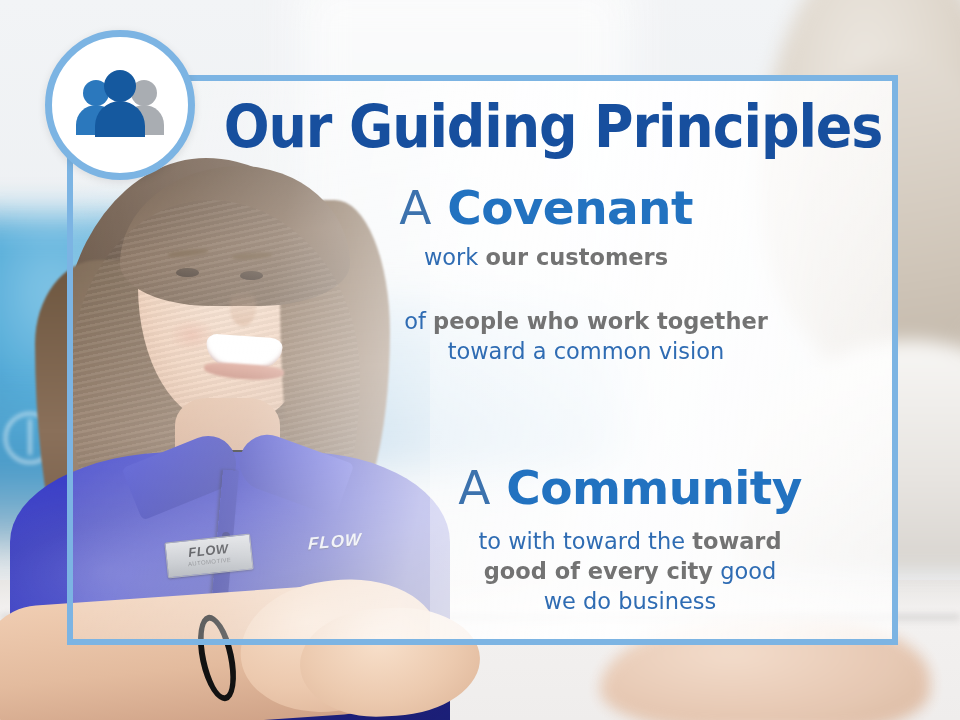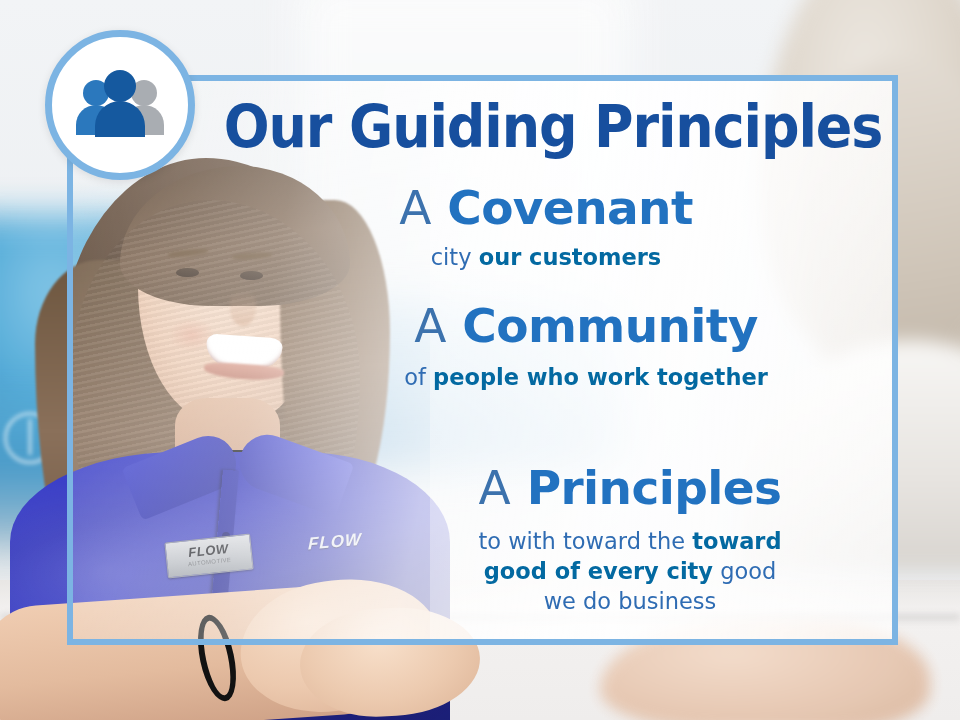--- a/index.html
+++ b/index.html
@@ -362,21 +362,21 @@
     letter-spacing: -0.6px;
   }
   .principle .sub {
     font-family: "DejaVu Sans", sans-serif;
     font-size: 22.5px;
     line-height: 30px;
     color: #2f6cb3;
     margin-top: 5px;
     white-space: nowrap;
   }
-  .principle .sub b { font-weight: bold; color: #0369a1; }
+  .principle .sub b { font-weight: bold; color: #737373; }
 
   
   .p-covenant   { position: absolute; left: 0;   top: 0;   width: 672px; }
   .p-community  { position: absolute; left: 40px; top: 118px; width: 672px; }
   .p-commitment { position: absolute; left: 84px; top: 280px; width: 672px; }
   .p-covenant .sub   { margin-top: 6px; }
   .p-community .sub  { margin-top: 8px; }
   .p-commitment .sub { margin-top: 10px; }
 </style>
 </head>
@@ -464,40 +464,37 @@
   <div class="headline">Our Guiding Principles</div>
 
   <div class="principles">
 
     <div class="principle p-covenant">
       <div class="title">
         <span class="art">A</span>
         <span class="word">Covenant</span>
       </div>
       <div class="sub">
-        <span>city </span><b>our customers</b>
+        <span>work </span><b>our customers</b>
       </div>
     </div>
 
     <div class="principle p-community">
+      <div class="sub">
+        <span>of </span><b>people who work together</b>
+      </div>
+      <div class="sub" style="margin-top:0">toward a common vision</div>
+    </div>
+
+    <div class="principle p-commitment">
       <div class="title">
         <span class="art">A</span>
         <span class="word">Community</span>
       </div>
       <div class="sub">
-        <span>of </span><b>people who work together</b>
-      </div>
-    </div>
-
-    <div class="principle p-commitment">
-      <div class="title">
-        <span class="art">A</span>
-        <span class="word">Principles</span>
-      </div>
-      <div class="sub">
         <span>to with toward the </span><b>toward</b>
       </div>
       <div class="sub" style="margin-top:0">
         <b>good of every city</b><span> good</span>
       </div>
       <div class="sub" style="margin-top:0">we do business</div>
     </div>
 
   </div>
 </div>

